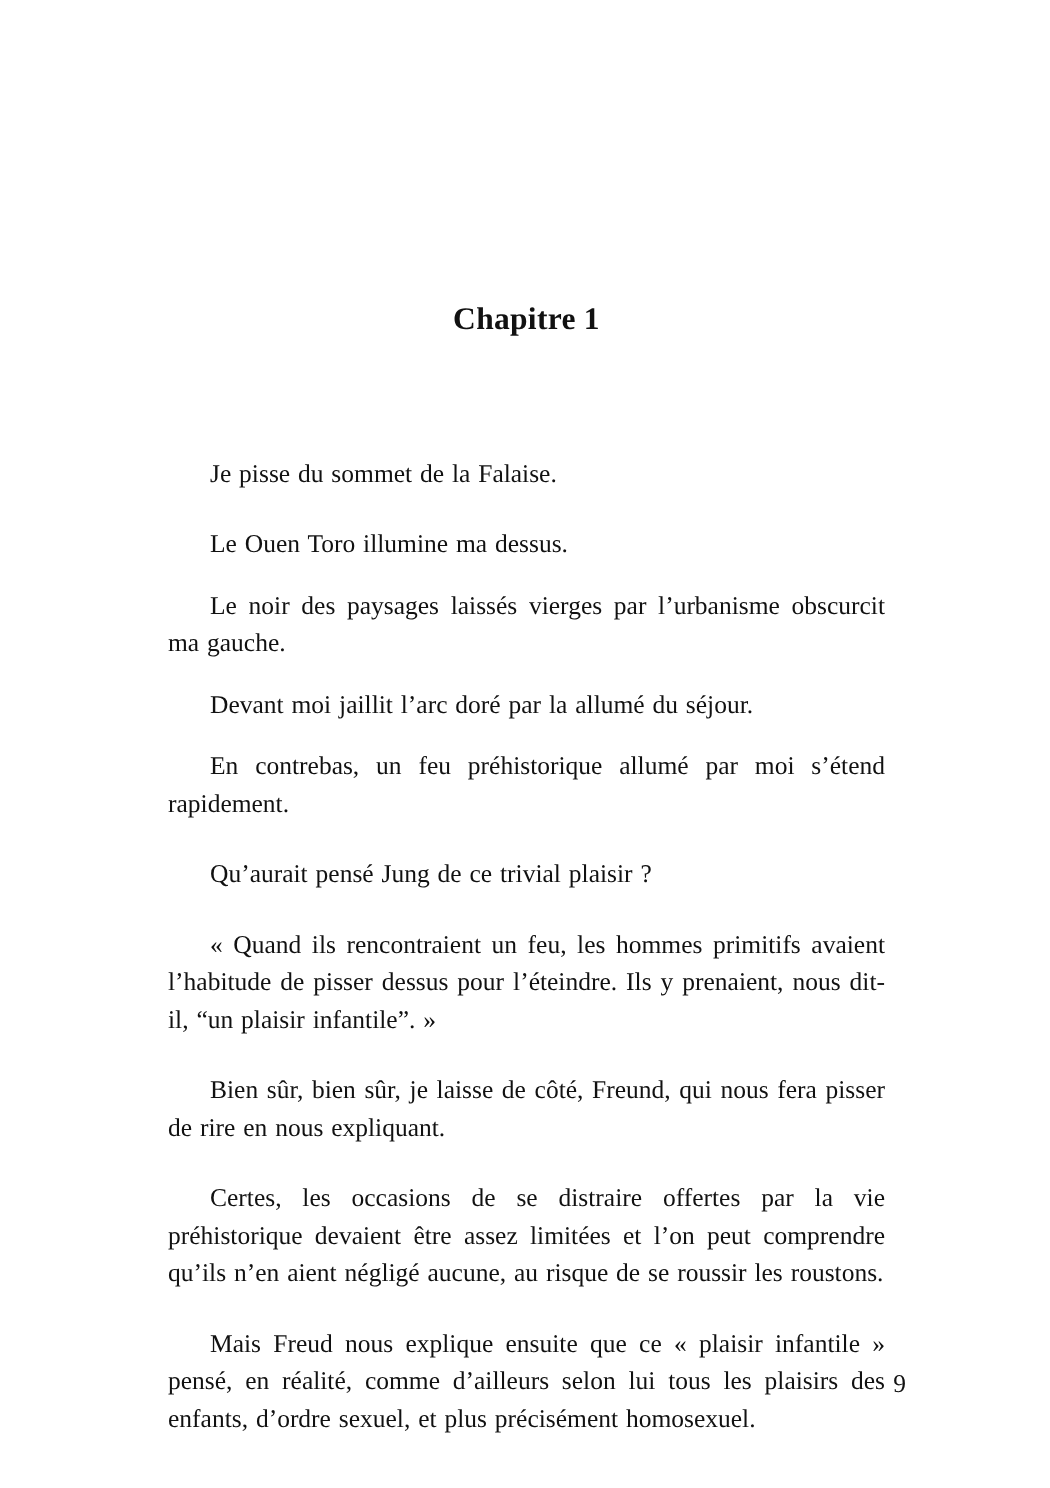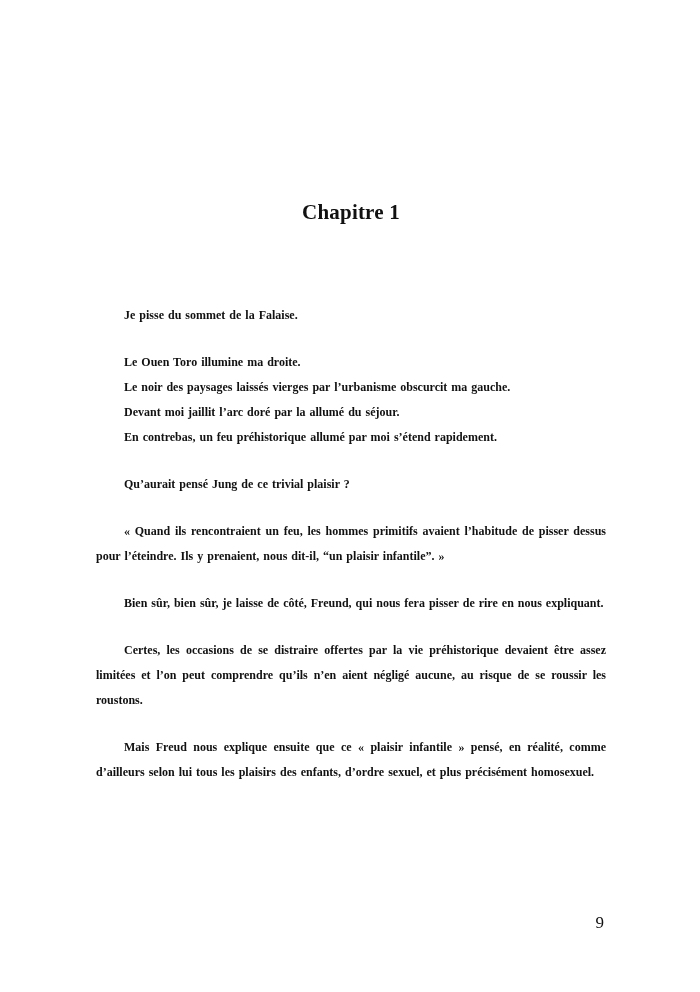--- a/index.html
+++ b/index.html
@@ -20,48 +20,47 @@
     border-radius: 30px;
   }
   .chapter-title {
     text-align: center;
     font-size: 21px;
     font-weight: bold;
     margin: 0 0 78px 0;
     letter-spacing: 0.2px;
   }
   .para {
-    margin: 0;
-    font-size: 12px;
+    margin: 16px;
+    font-size: 17px;
     line-height: 25px;
     text-align: justify;
     text-indent: 28px;
     word-spacing: 1px;
-    font-weight: bold;
   }
   .para.gap {
     margin-top: 22px;
   }
   .page-number {
     position: absolute;
     right: 96px;
     top: 913px;
     font-size: 17px;
     color: #111111;
   }
 </style>
 </head>
 <body>
 
 <div class="page">
   <h1 class="chapter-title">Chapitre 1</h1>
 
   <div>
       <p class="para">Je pisse du sommet de la Falaise.</p>
-      <p class="para gap">Le Ouen Toro illumine ma droite.</p>
+      <p class="para gap">Le Ouen Toro illumine ma dessus.</p>
       <p class="para">Le noir des paysages laissés vierges par l’urbanisme obscurcit ma gauche.</p>
       <p class="para">Devant moi jaillit l’arc doré par la allumé du séjour.</p>
       <p class="para">En contrebas, un feu préhistorique allumé par moi s’étend rapidement.</p>
       <p class="para gap">Qu’aurait pensé Jung de ce trivial plaisir ?</p>
       <p class="para gap">« Quand ils rencontraient un feu, les hommes primitifs avaient l’habitude de pisser dessus pour l’éteindre. Ils y prenaient, nous dit-il, “un plaisir infantile”. »</p>
       <p class="para gap">Bien sûr, bien sûr, je laisse de côté, Freund, qui nous fera pisser de rire en nous expliquant.</p>
       <p class="para gap">Certes, les occasions de se distraire offertes par la vie préhistorique devaient être assez limitées et l’on peut comprendre qu’ils n’en aient négligé aucune, au risque de se roussir les roustons.</p>
       <p class="para gap">Mais Freud nous explique ensuite que ce « plaisir infantile » pensé, en réalité, comme d’ailleurs selon lui tous les plaisirs des enfants, d’ordre sexuel, et plus précisément homosexuel.</p>
     </div>
 

